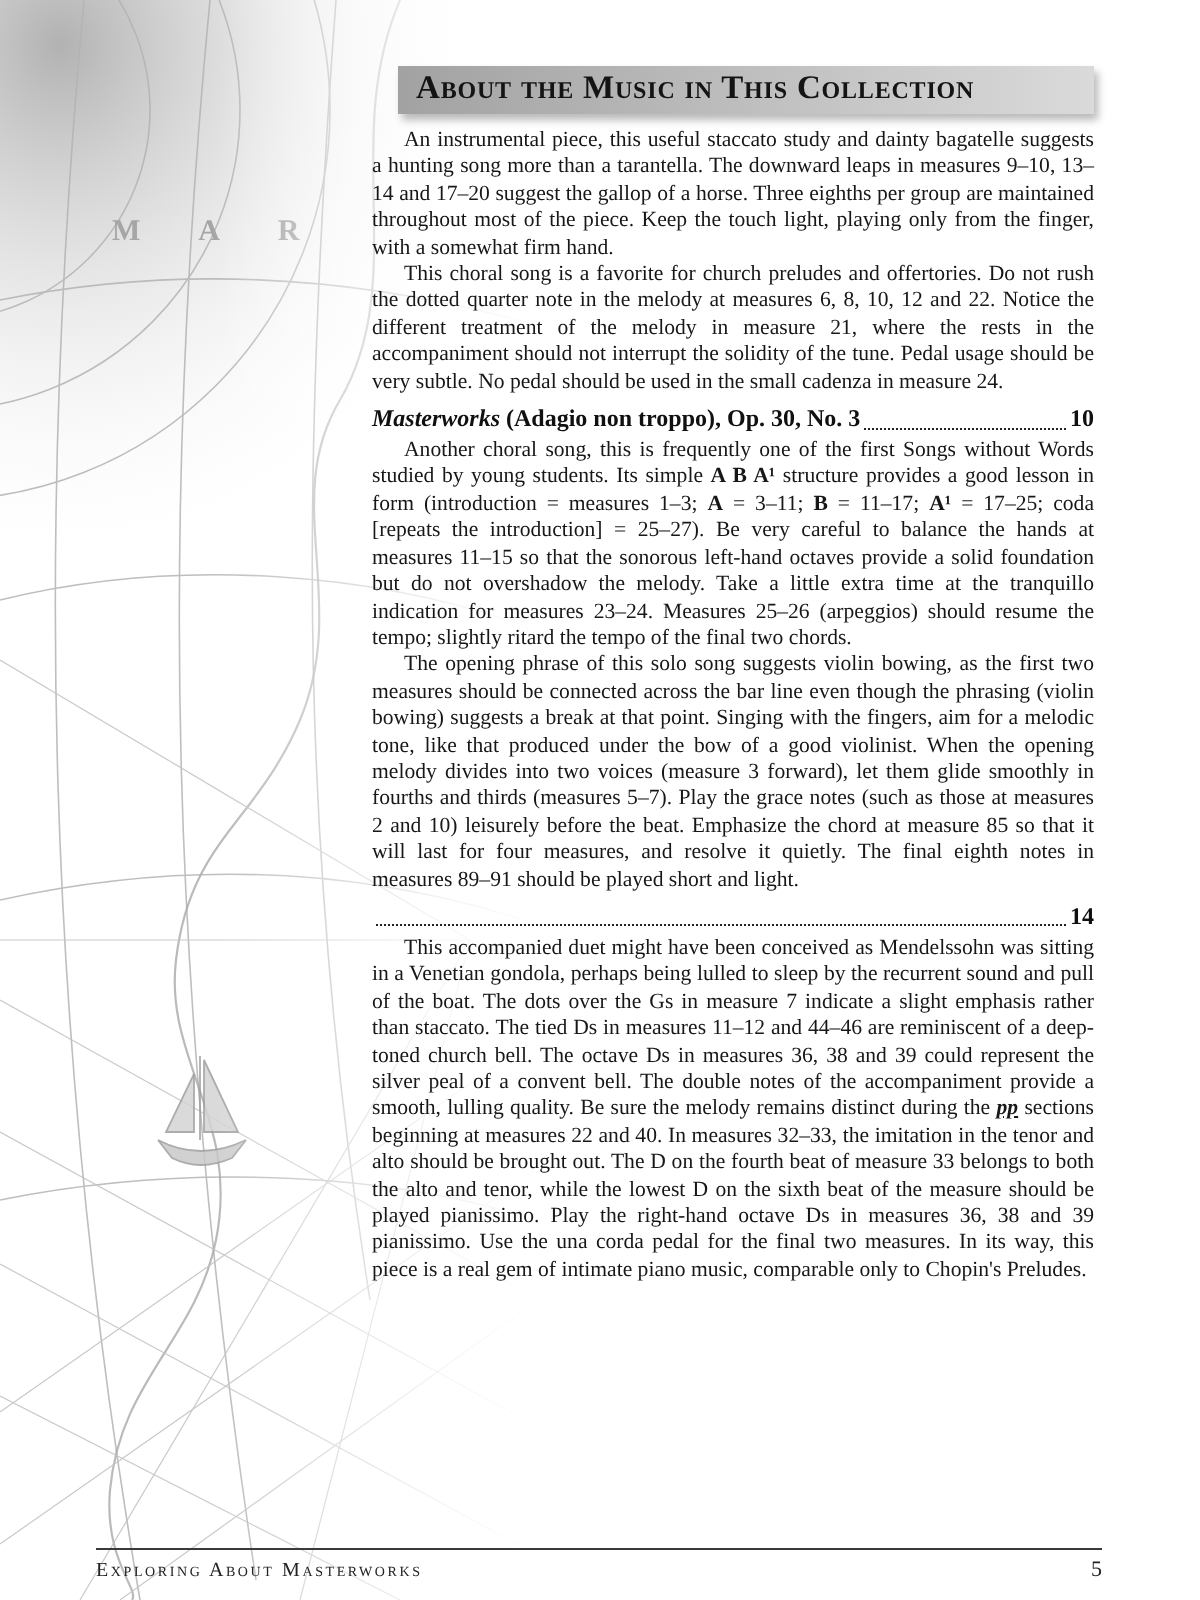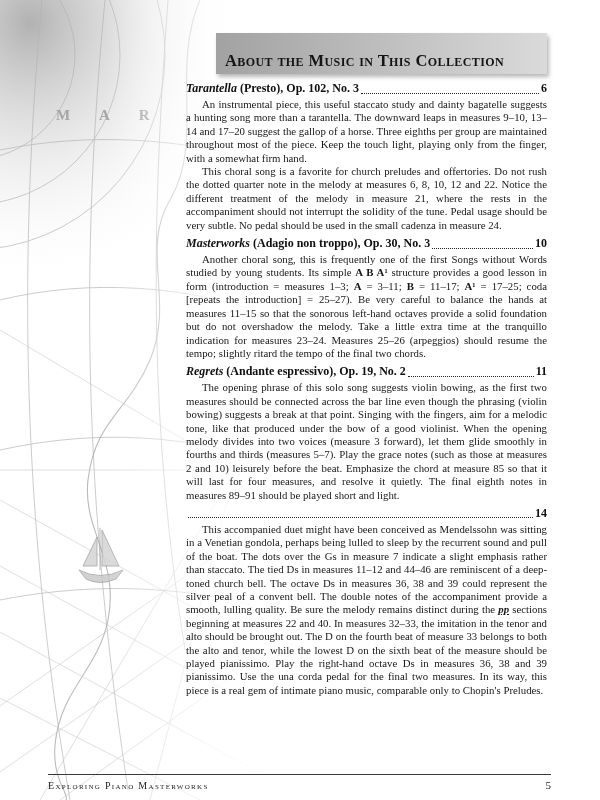--- a/index.html
+++ b/index.html
@@ -7,23 +7,23 @@
   .page{position:relative;width:600px;height:800px;overflow:hidden;background:#fff;}
 
   
   .map-wrap{position:absolute;left:0;top:0;width:270px;height:800px;z-index:0;}
   .map-wrap svg{position:absolute;left:0;top:0;}
   .map-fade{position:absolute;left:0;top:0;width:270px;height:800px;
     background:linear-gradient(to right, rgba(255,255,255,0) 40%, rgba(255,255,255,.82) 82%, #fff 100%);}
 
   .content{position:absolute;left:186px;top:33px;width:361px;z-index:2;}
 
-  .header-bar{margin-left:30px;background:linear-gradient(to right,#a2a2a2,#dadada);
+  .header-bar{margin-left:13px;background:linear-gradient(to right,#a2a2a2,#dadada);
     box-shadow:2px 3px 4px rgba(0,0,0,.28);
-    padding:18px 6px 3px 9px;font-variant:small-caps;font-weight:bold;
+    padding:1px 6px 3px 9px;font-variant:small-caps;font-weight:bold;
     font-size:16.5px;letter-spacing:.4px;color:#141414;margin-bottom:7px;white-space:nowrap;}
 
   .entry-title{display:flex;align-items:baseline;font-weight:bold;font-size:12px;
     margin:4px 0 2px;color:#101010;white-space:nowrap;}
   .entry-title em{font-style:italic;}
   .leader{flex:1;border-bottom:1.8px dotted #222;margin:0 2px 2.5px 2px;align-self:flex-end;min-width:8px;}
   .pnum{font-weight:bold;}
 
   .entry-body{margin:0;font-size:10.8px;line-height:13.4px;text-align:justify;
     text-indent:16px;color:#171717;}
@@ -88,58 +88,48 @@
     <div class="map-fade"></div>
   </div>
 
   <div class="content">
 
     <div class="header-bar">
       <span>About the Music in This Collection</span>
     </div>
 
     <section>
-      <div class="entry-title">
-        <span><em>Tarantella</em><span> (Presto), Op. 102, No. 3</span></span>
-        <span class="leader"></span>
-        <span class="pnum">6</span>
-      </div>
       <p class="entry-body"><span>An instrumental piece, this useful staccato study and dainty bagatelle suggests a hunting song more than a tarantella. The downward leaps in measures 9–10, 13–14 and 17–20 suggest the gallop of a horse. Three eighths per group are maintained throughout most of the piece. Keep the touch light, playing only from the finger, with a somewhat firm hand.</span></p>
     </section>
 
     <section>
       <p class="entry-body"><span>This choral song is a favorite for church preludes and offertories. Do not rush the dotted quarter note in the melody at measures 6, 8, 10, 12 and 22. Notice the different treatment of the melody in measure 21, where the rests in the accompaniment should not interrupt the solidity of the tune. Pedal usage should be very subtle. No pedal should be used in the small cadenza in measure 24.</span></p>
     </section>
 
     <section>
       <div class="entry-title">
         <span><em>Masterworks</em><span> (Adagio non troppo), Op. 30, No. 3</span></span>
         <span class="leader"></span>
         <span class="pnum">10</span>
       </div>
       <p class="entry-body"><span>Another choral song, this is frequently one of the first </span><span class="seg-i">Songs without Words</span><span> studied by young students. Its simple </span><span class="seg-b">A B A¹</span><span> structure provides a good lesson in form (introduction = measures 1–3; </span><span class="seg-b">A</span><span> = 3–11; </span><span class="seg-b">B</span><span> = 11–17; </span><span class="seg-b">A¹</span><span> = 17–25; coda [repeats the introduction] = 25–27). Be very careful to balance the hands at measures 11–15 so that the sonorous left-hand octaves provide a solid foundation but do not overshadow the melody. Take a little extra time at the </span><span class="seg-i">tranquillo</span><span> indication for measures 23–24. Measures 25–26 (arpeggios) should resume the tempo; slightly ritard the tempo of the final two chords.</span></p>
     </section>
 
     <section>
-      <div class="entry-title">
-        <span><em>Regrets</em><span> (Andante espressivo), Op. 19, No. 2</span></span>
-        <span class="leader"></span>
-        <span class="pnum">11</span>
-      </div>
       <p class="entry-body"><span>The opening phrase of this solo song suggests violin bowing, as the first two measures should be connected across the bar line even though the phrasing (violin bowing) suggests a break at that point. Singing with the fingers, aim for a melodic tone, like that produced under the bow of a good violinist. When the opening melody divides into two voices (measure 3 forward), let them glide smoothly in fourths and thirds (measures 5–7). Play the grace notes (such as those at measures 2 and 10) leisurely before the beat. Emphasize the chord at measure 85 so that it will last for four measures, and resolve it quietly. The final eighth notes in measures 89–91 should be played short and light.</span></p>
     </section>
 
     <section>
       <div class="entry-title">
         <span class="leader"></span>
         <span class="pnum">14</span>
       </div>
       <p class="entry-body"><span>This accompanied duet might have been conceived as Mendelssohn was sitting in a Venetian gondola, perhaps being lulled to sleep by the recurrent sound and pull of the boat. The dots over the Gs in measure 7 indicate a slight emphasis rather than staccato. The tied Ds in measures 11–12 and 44–46 are reminiscent of a deep-toned church bell. The octave Ds in measures 36, 38 and 39 could represent the silver peal of a convent bell. The double notes of the accompaniment provide a smooth, lulling quality. Be sure the melody remains distinct during the </span><span class="seg-bi">pp</span><span> sections beginning at measures 22 and 40. In measures 32–33, the imitation in the tenor and alto should be brought out. The D on the fourth beat of measure 33 belongs to both the alto and tenor, while the lowest D on the sixth beat of the measure should be played pianissimo. Play the right-hand octave Ds in measures 36, 38 and 39 pianissimo. Use the </span><span class="seg-i">una corda</span><span> pedal for the final two measures. In its way, this piece is a real gem of intimate piano music, comparable only to Chopin's </span><span class="seg-i">Preludes</span><span>.</span></p>
     </section>
 
   </div>
 
   <div class="footer">
-    <span class="imprint">Exploring Piano Masterworks</span>
+    <span class="imprint">Exploring About Masterworks</span>
     <span class="pageno">5</span>
   </div>
 
 </div>
 
 </body></html>

